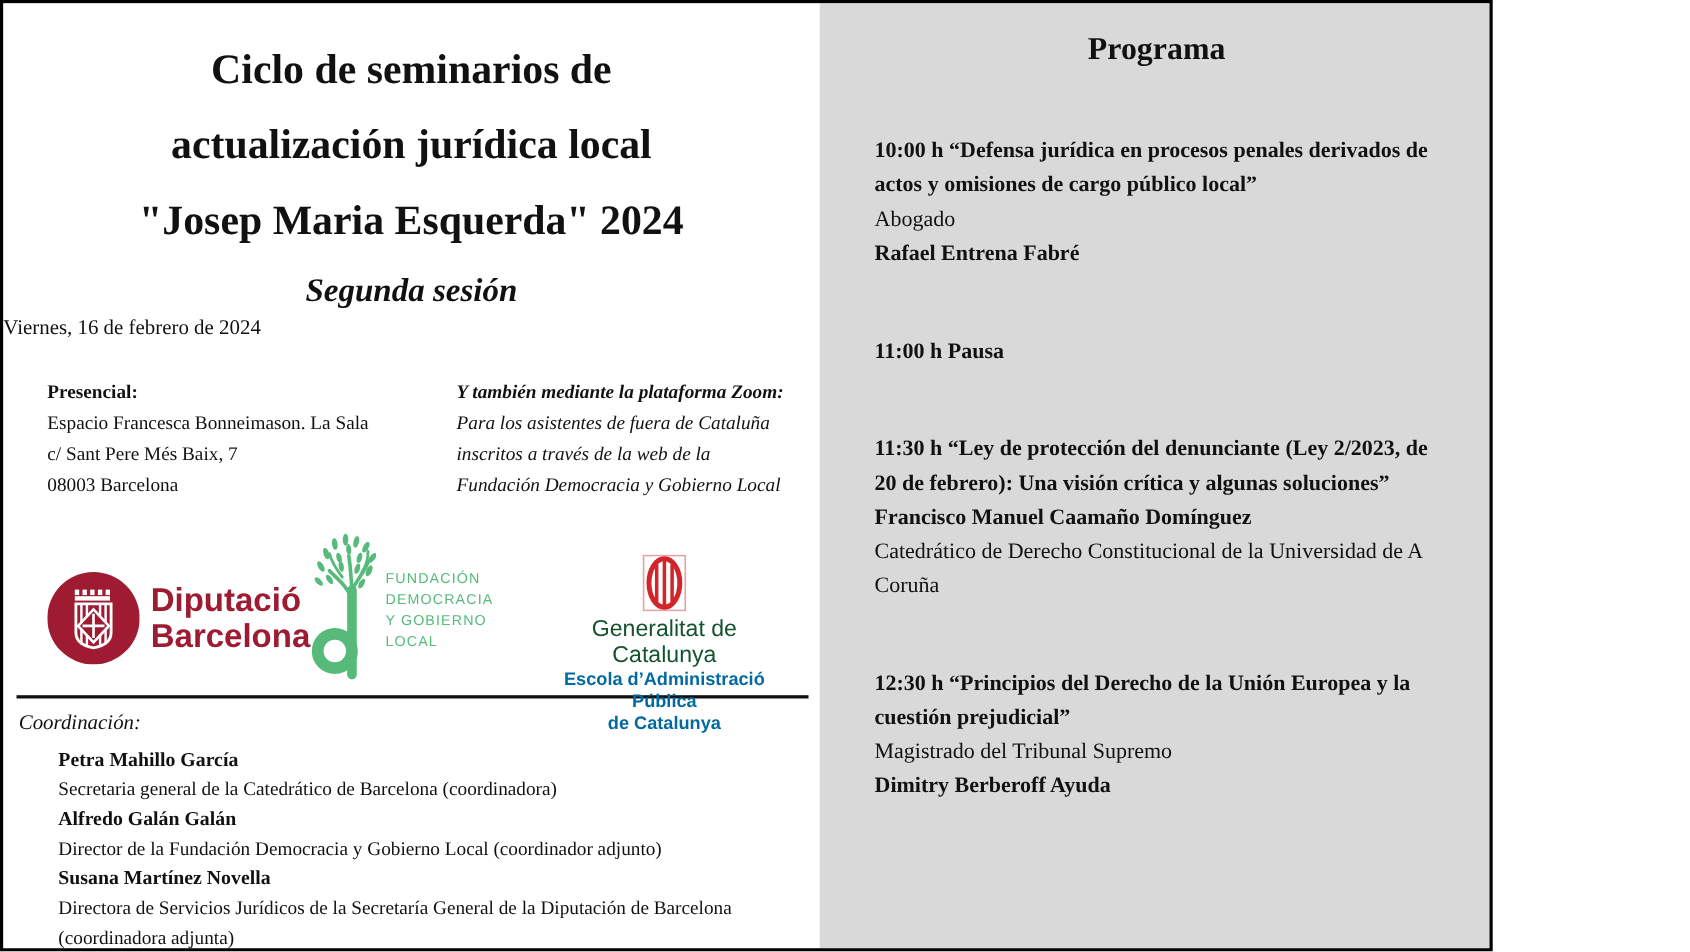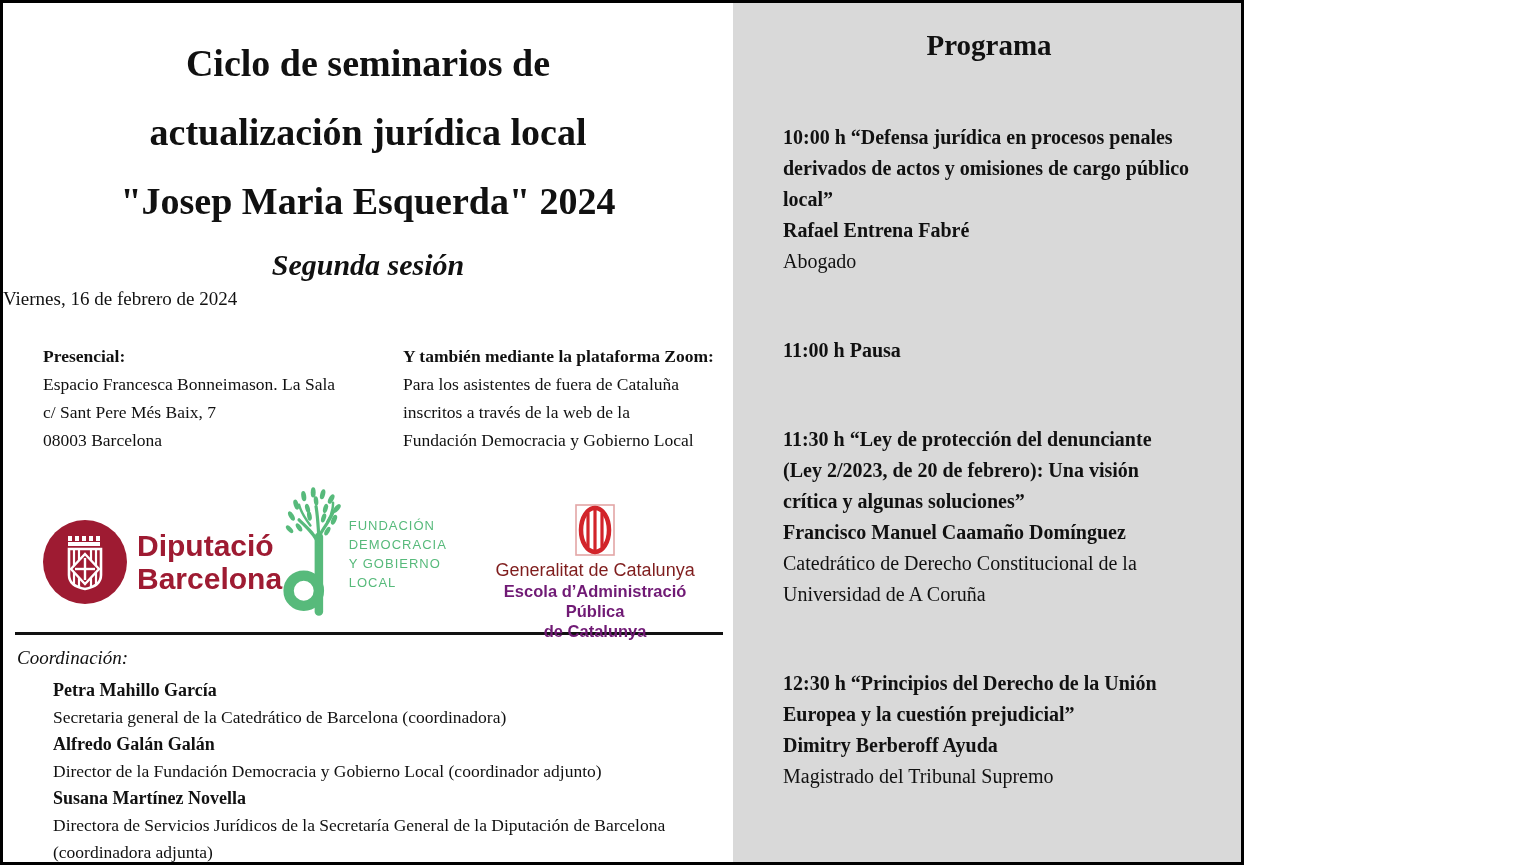--- a/index.html
+++ b/index.html
@@ -1,53 +1,53 @@
 <!DOCTYPE html>
 <html><head>
 <meta charset="utf-8">
 <style>
   * { margin:0; padding:0; box-sizing:border-box; }
   html,body { width:1536px; height:865px; }
   body { font-family:"Liberation Serif", serif; color:#111; background:#fff; }
 
   .page {
-    width:1244px; height:865px;
+    width:1357px; height:865px;
     border:3px solid #000;
     display:flex;
     overflow:hidden;
     background:#fff;
   }
 
   
   .left-panel { width:765px; height:100%; background:#ffffff; position:relative; }
 
   .event-title { text-align:center; margin-top:26px; font-weight:bold; font-size:38px; line-height:69px; }
   .session-title { text-align:center; font-weight:bold; font-style:italic; font-size:30px; margin-top:12px; }
   .session-date { text-align:left; font-size:19px; margin-top:6px; }
 
   .info-row { display:flex; margin-top:32px; }
   .info-col { font-size:17.5px; line-height:28px; }
   .info-col.presencial { margin-left:40px; width:345px; }
-  .info-col.zoomcol { margin-left:15px; width:330px; }
+  .info-col.zoomcol { margin-left:27px; width:330px; font-style:italic; }
   .info-label { font-weight:bold; }
 
   .logos-row {
     display:flex; align-items:flex-start;
     margin-top:28px; height:138px;
     padding-left:40px; padding-right:28px;
     justify-content:space-between;
   }
   .logo-diputacio { display:flex; align-items:center; margin-top:38px; }
   .dip-text { margin-left:10px; font-family:"Liberation Sans", sans-serif; font-weight:bold; font-size:30px; line-height:33px; color:#9e1b32; }
   .logo-fundacion { display:flex; align-items:flex-end; margin-top:2px; }
   .fun-text { margin-left:8px; margin-bottom:26px; font-family:"Liberation Sans", sans-serif; font-size:13px; line-height:19px; letter-spacing:1px; color:#57ba7b; }
   .logo-generalitat { text-align:center; margin-top:22px; width:232px; font-family:"Liberation Sans", sans-serif; }
   .gen-shield { display:block; margin:0 auto 4px auto; }
-  .gen-line1 { font-size:18px; color:#7f1d1d; }
-  .gen-line2, .gen-line3 { font-size:16.5px; font-weight:bold; color:#701a75; line-height:20px; }
+  .gen-line1 { font-size:21px; color:#14532d; }
+  .gen-line2, .gen-line3 { font-size:16.5px; font-weight:bold; color:#0369a1; line-height:20px; }
 
   .divider { height:3px; background:#111; margin:12px 10px 0 12px; }
 
   .coordinacion { margin-top:12px; }
   .coord-label { font-weight:normal; font-style:italic; font-size:19px; margin-left:14px; }
   .coord-people { margin-left:50px; margin-top:8px; }
   .person-name { font-weight:bold; font-size:18px; line-height:27px; }
   .person-role { font-size:17.5px; line-height:27px; max-width:645px; }
 
   
@@ -195,35 +195,35 @@
       </div>
     </div>
 
   </div>
 
   <div class="right-panel">
     <div class="prog-title">Programa</div>
 
     <div class="prog-item first">
       <div class="prog-line prog-tt">10:00 h “Defensa jurídica en procesos penales derivados de actos y omisiones de cargo público local”</div>
+      <div class="prog-line prog-role">Abogado</div>
       <div class="prog-line prog-speaker">Rafael Entrena Fabré</div>
-      <div class="prog-line prog-role">Abogado</div>
     </div>
 
     <div class="prog-item">
       <div class="prog-line prog-tt">11:00 h Pausa</div>
 
     </div>
 
     <div class="prog-item">
       <div class="prog-line prog-tt">11:30 h “Ley de protección del denunciante (Ley 2/2023, de 20 de febrero): Una visión crítica y algunas soluciones”</div>
       <div class="prog-line prog-speaker">Francisco Manuel Caamaño Domínguez</div>
       <div class="prog-line prog-role">Catedrático de Derecho Constitucional de la Universidad de A Coruña</div>
     </div>
 
     <div class="prog-item">
       <div class="prog-line prog-tt">12:30 h “Principios del Derecho de la Unión Europea y la cuestión prejudicial”</div>
+      <div class="prog-line prog-role">Magistrado del Tribunal Supremo</div>
       <div class="prog-line prog-speaker">Dimitry Berberoff Ayuda</div>
-      <div class="prog-line prog-role">Magistrado del Tribunal Supremo</div>
     </div>
   </div>
 
 </div>
 
 </body></html>

